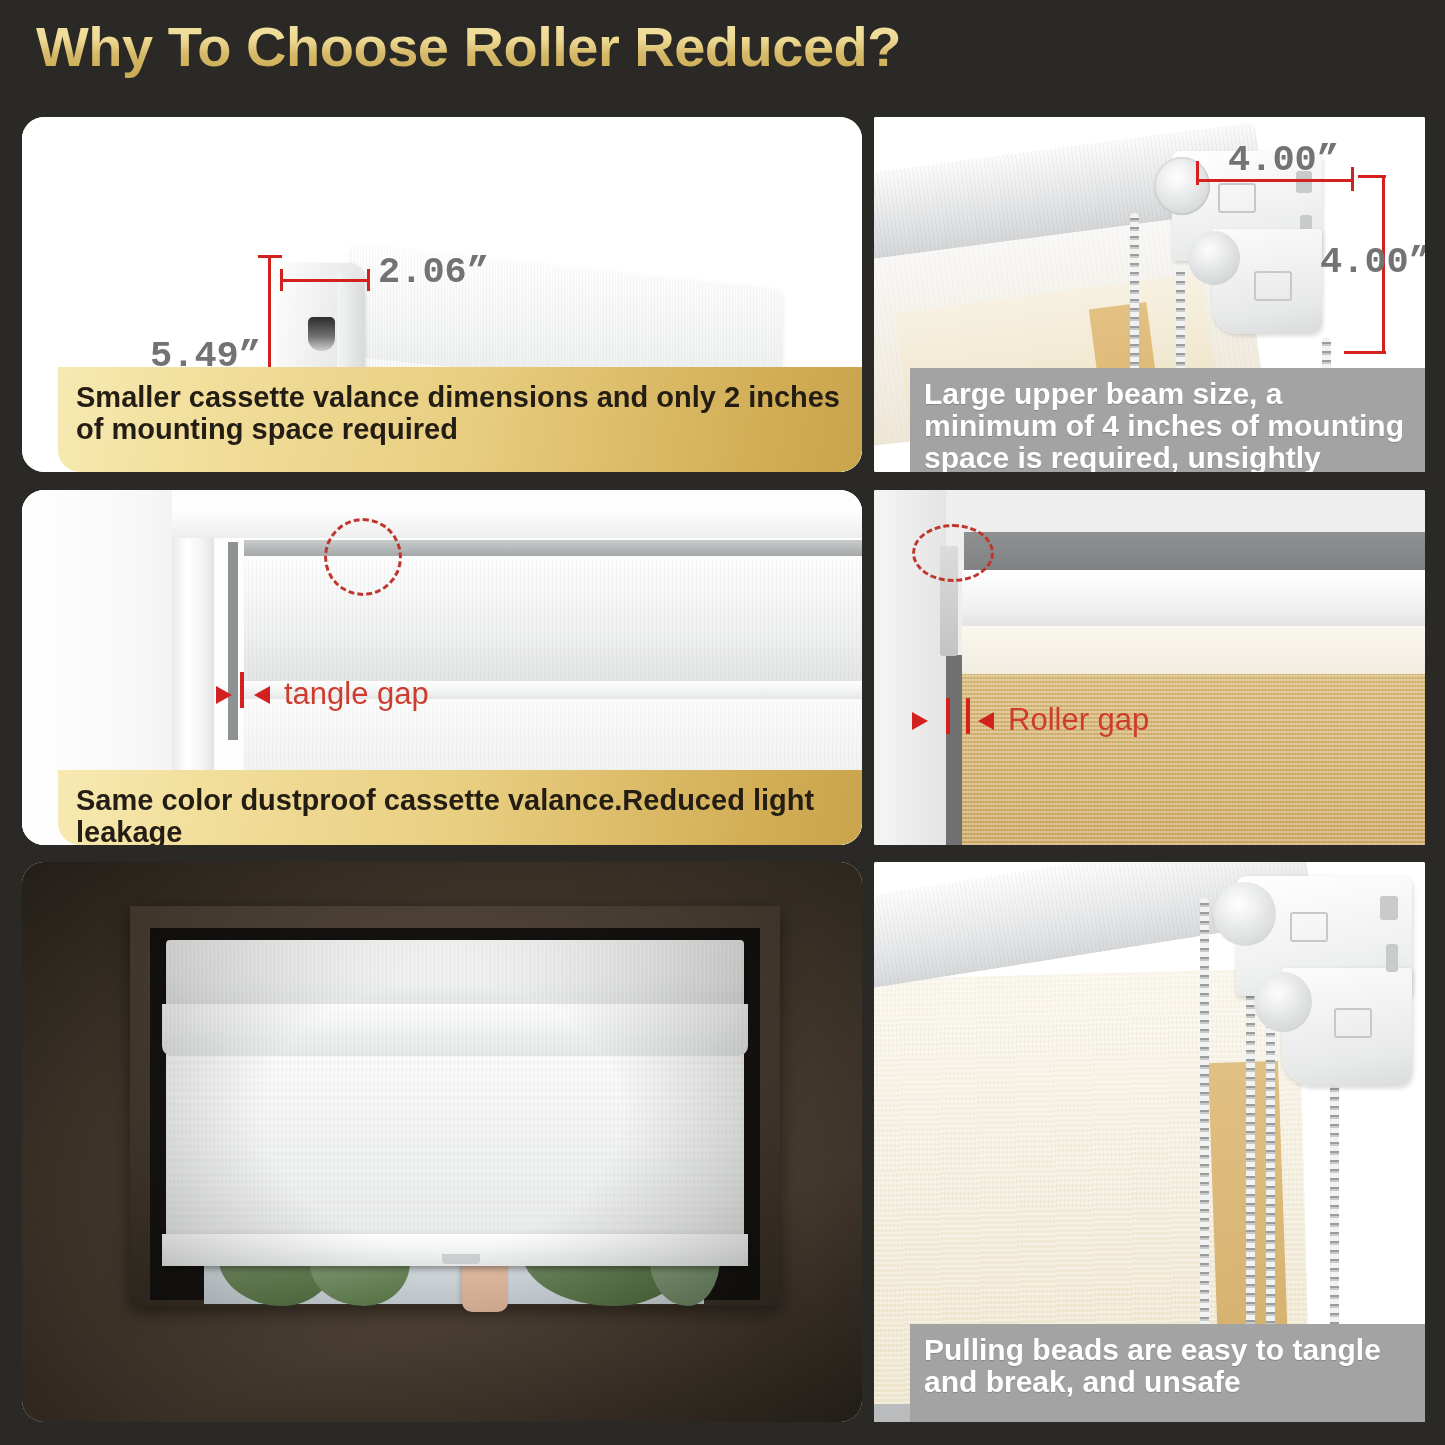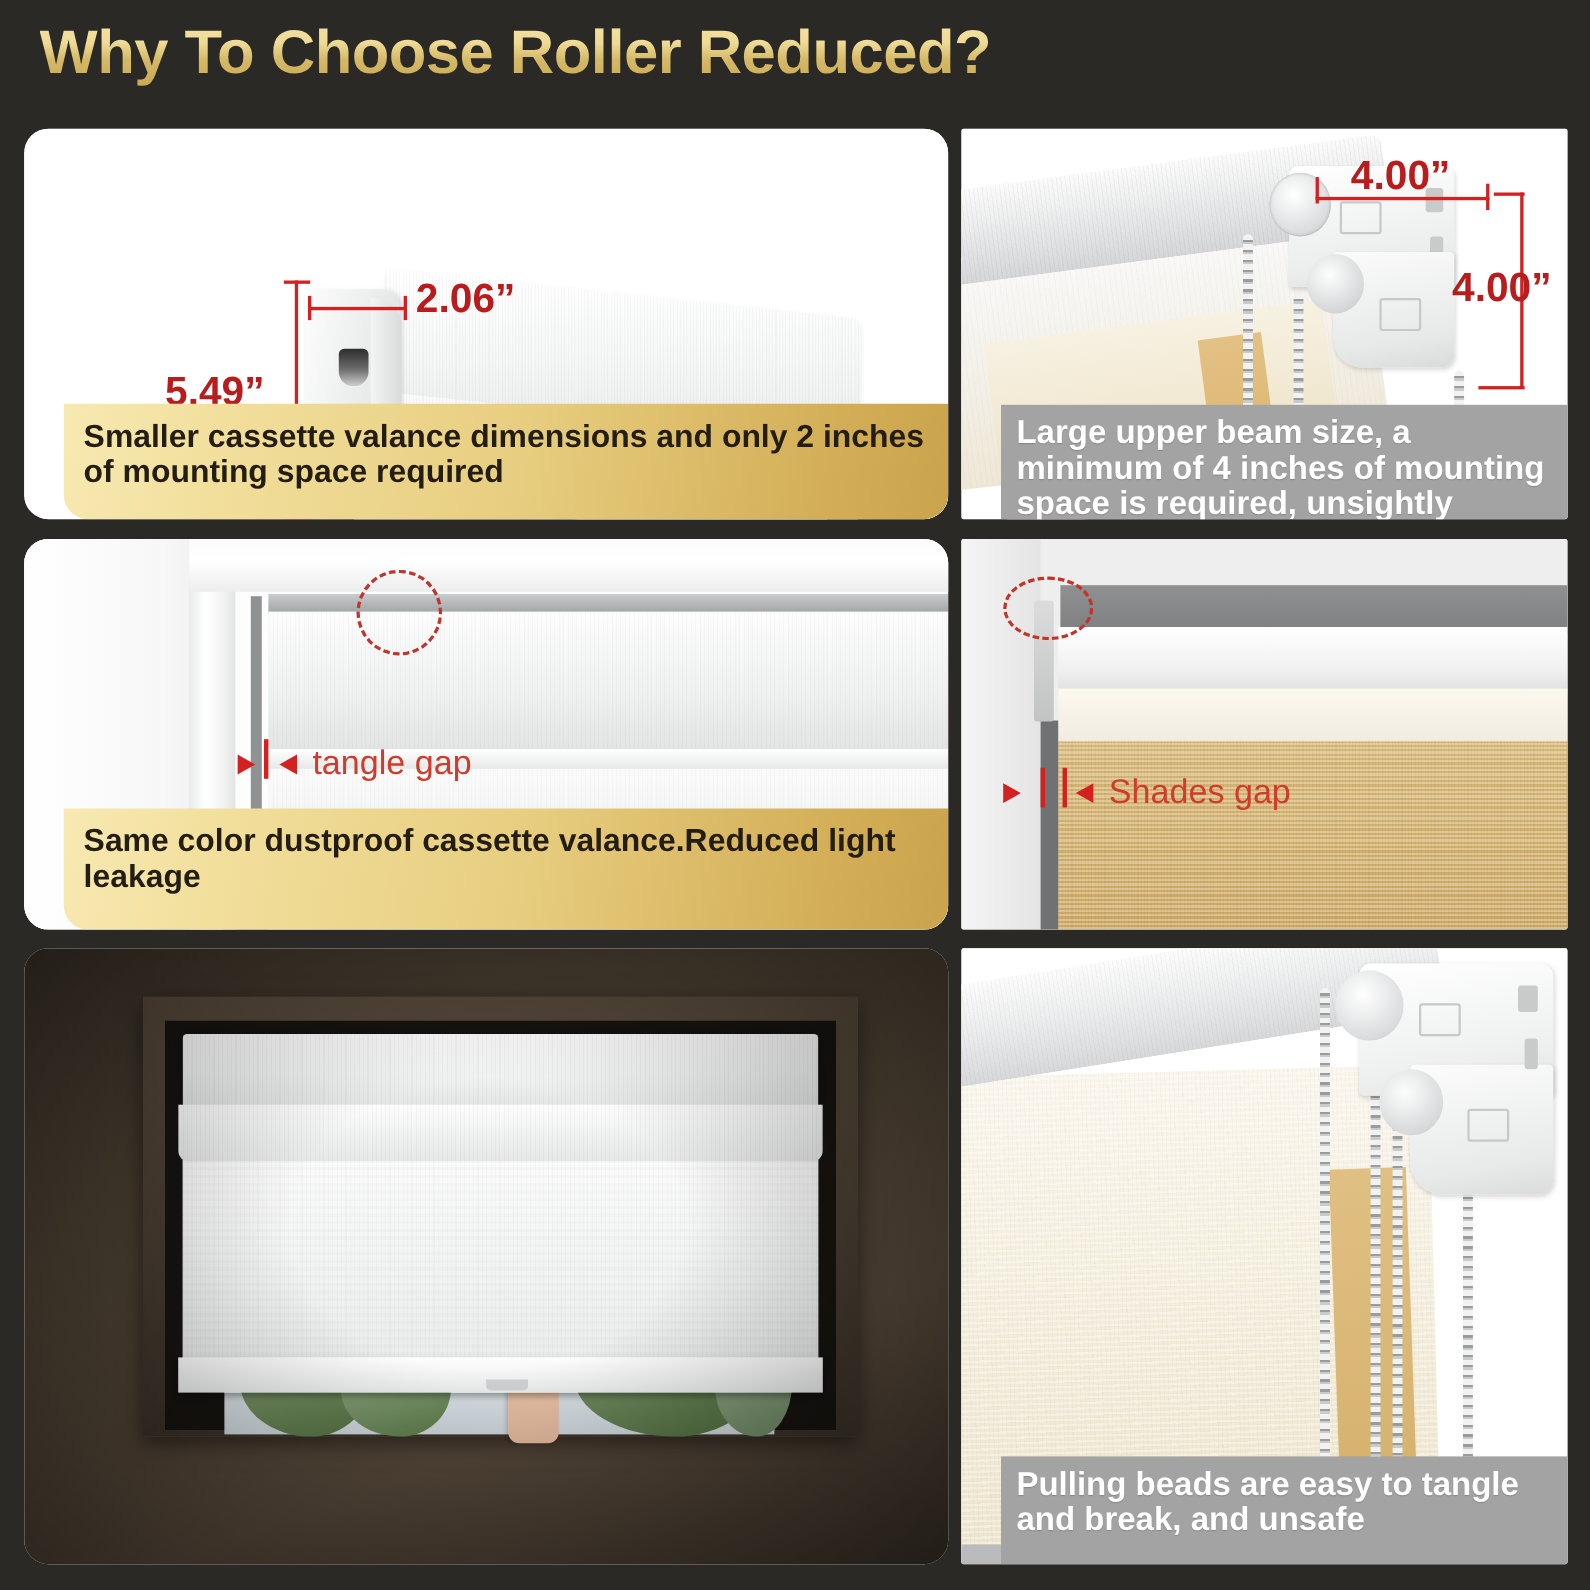--- a/index.html
+++ b/index.html
@@ -40,21 +40,21 @@
   }
   .cap.grey{
     background:#a3a3a3;
     padding:10px 14px 14px 14px;
     color:#ffffff;
     font-weight:bold;font-size:30px;line-height:1.06;
     text-shadow:0 1px 1px rgba(0,0,0,.18);
   }
 
   
-  .dim{position:absolute;color:#b91c1c;font-weight:bold;white-space:nowrap;}
+  .dim{position:absolute;color:#737373;font-weight:bold;white-space:nowrap;font-family:Liberation Mono, monospace;}
   .dim.big{font-size:37px;}
   .gaptext{position:absolute;color:#cf3b2c;font-size:31px;white-space:nowrap;}
   .rline{position:absolute;background:#d32020;}
   .dashcircle{position:absolute;border:3px dashed #c0352b;border-radius:50%;}
 
   .arrowL,.arrowR{position:absolute;width:0;height:0;}
   .arrowR{border-top:9px solid transparent;border-bottom:9px solid transparent;border-left:16px solid #d32020;}
   .arrowL{border-top:9px solid transparent;border-bottom:9px solid transparent;border-right:16px solid #d32020;}
 
   
@@ -385,41 +385,41 @@
       <div class="frame-top"></div>
       <div class="gapbar" style="left:206px;top:52px;width:10px;height:198px;"></div>
 
       <div class="dashcircle" style="left:302px;top:28px;width:72px;height:72px;"></div>
 
       <div class="arrowR" style="left:194px;top:196px;"></div>
       <div class="rline" style="left:218px;top:182px;width:4px;height:36px;"></div>
       <div class="arrowL" style="left:232px;top:196px;"></div>
       <div class="gaptext" style="left:262px;top:186px;">tangle gap</div>
     </div>
-    <div class="cap gold" style="height:110px;">Same color dustproof cassette valance.Reduced light leakage</div>
+    <div class="cap gold" style="height:75px;">Same color dustproof cassette valance.Reduced light leakage</div>
   </div>
 
   <div class="panel right" style="left:874px;top:490px;width:551px;height:355px;">
     <div class="photo">
       <div class="p4bg"></div>
       <div class="wall4"></div>
       <div class="dark4"></div>
       <div class="val4"></div>
       <div class="val4b"></div>
       <div class="fab4"></div>
       <div class="gapdark4"></div>
       <div class="clip4"></div>
 
       <div class="dashcircle" style="left:38px;top:34px;width:76px;height:52px;"></div>
 
       <div class="arrowR" style="left:38px;top:222px;"></div>
       <div class="rline" style="left:72px;top:208px;width:4px;height:36px;"></div>
       <div class="rline" style="left:92px;top:208px;width:4px;height:36px;"></div>
       <div class="arrowL" style="left:104px;top:222px;"></div>
-      <div class="gaptext" style="left:134px;top:212px;">Shades gap</div>
+      <div class="gaptext" style="left:134px;top:212px;">Roller gap</div>
     </div>
   </div>
 
   <div class="panel left" style="left:22px;top:862px;width:840px;height:560px;">
     <div class="photo">
       <div class="room"></div>
       <div class="win-frame"></div>
       <div class="win-inner"></div>
       <div class="sky"></div>
 

